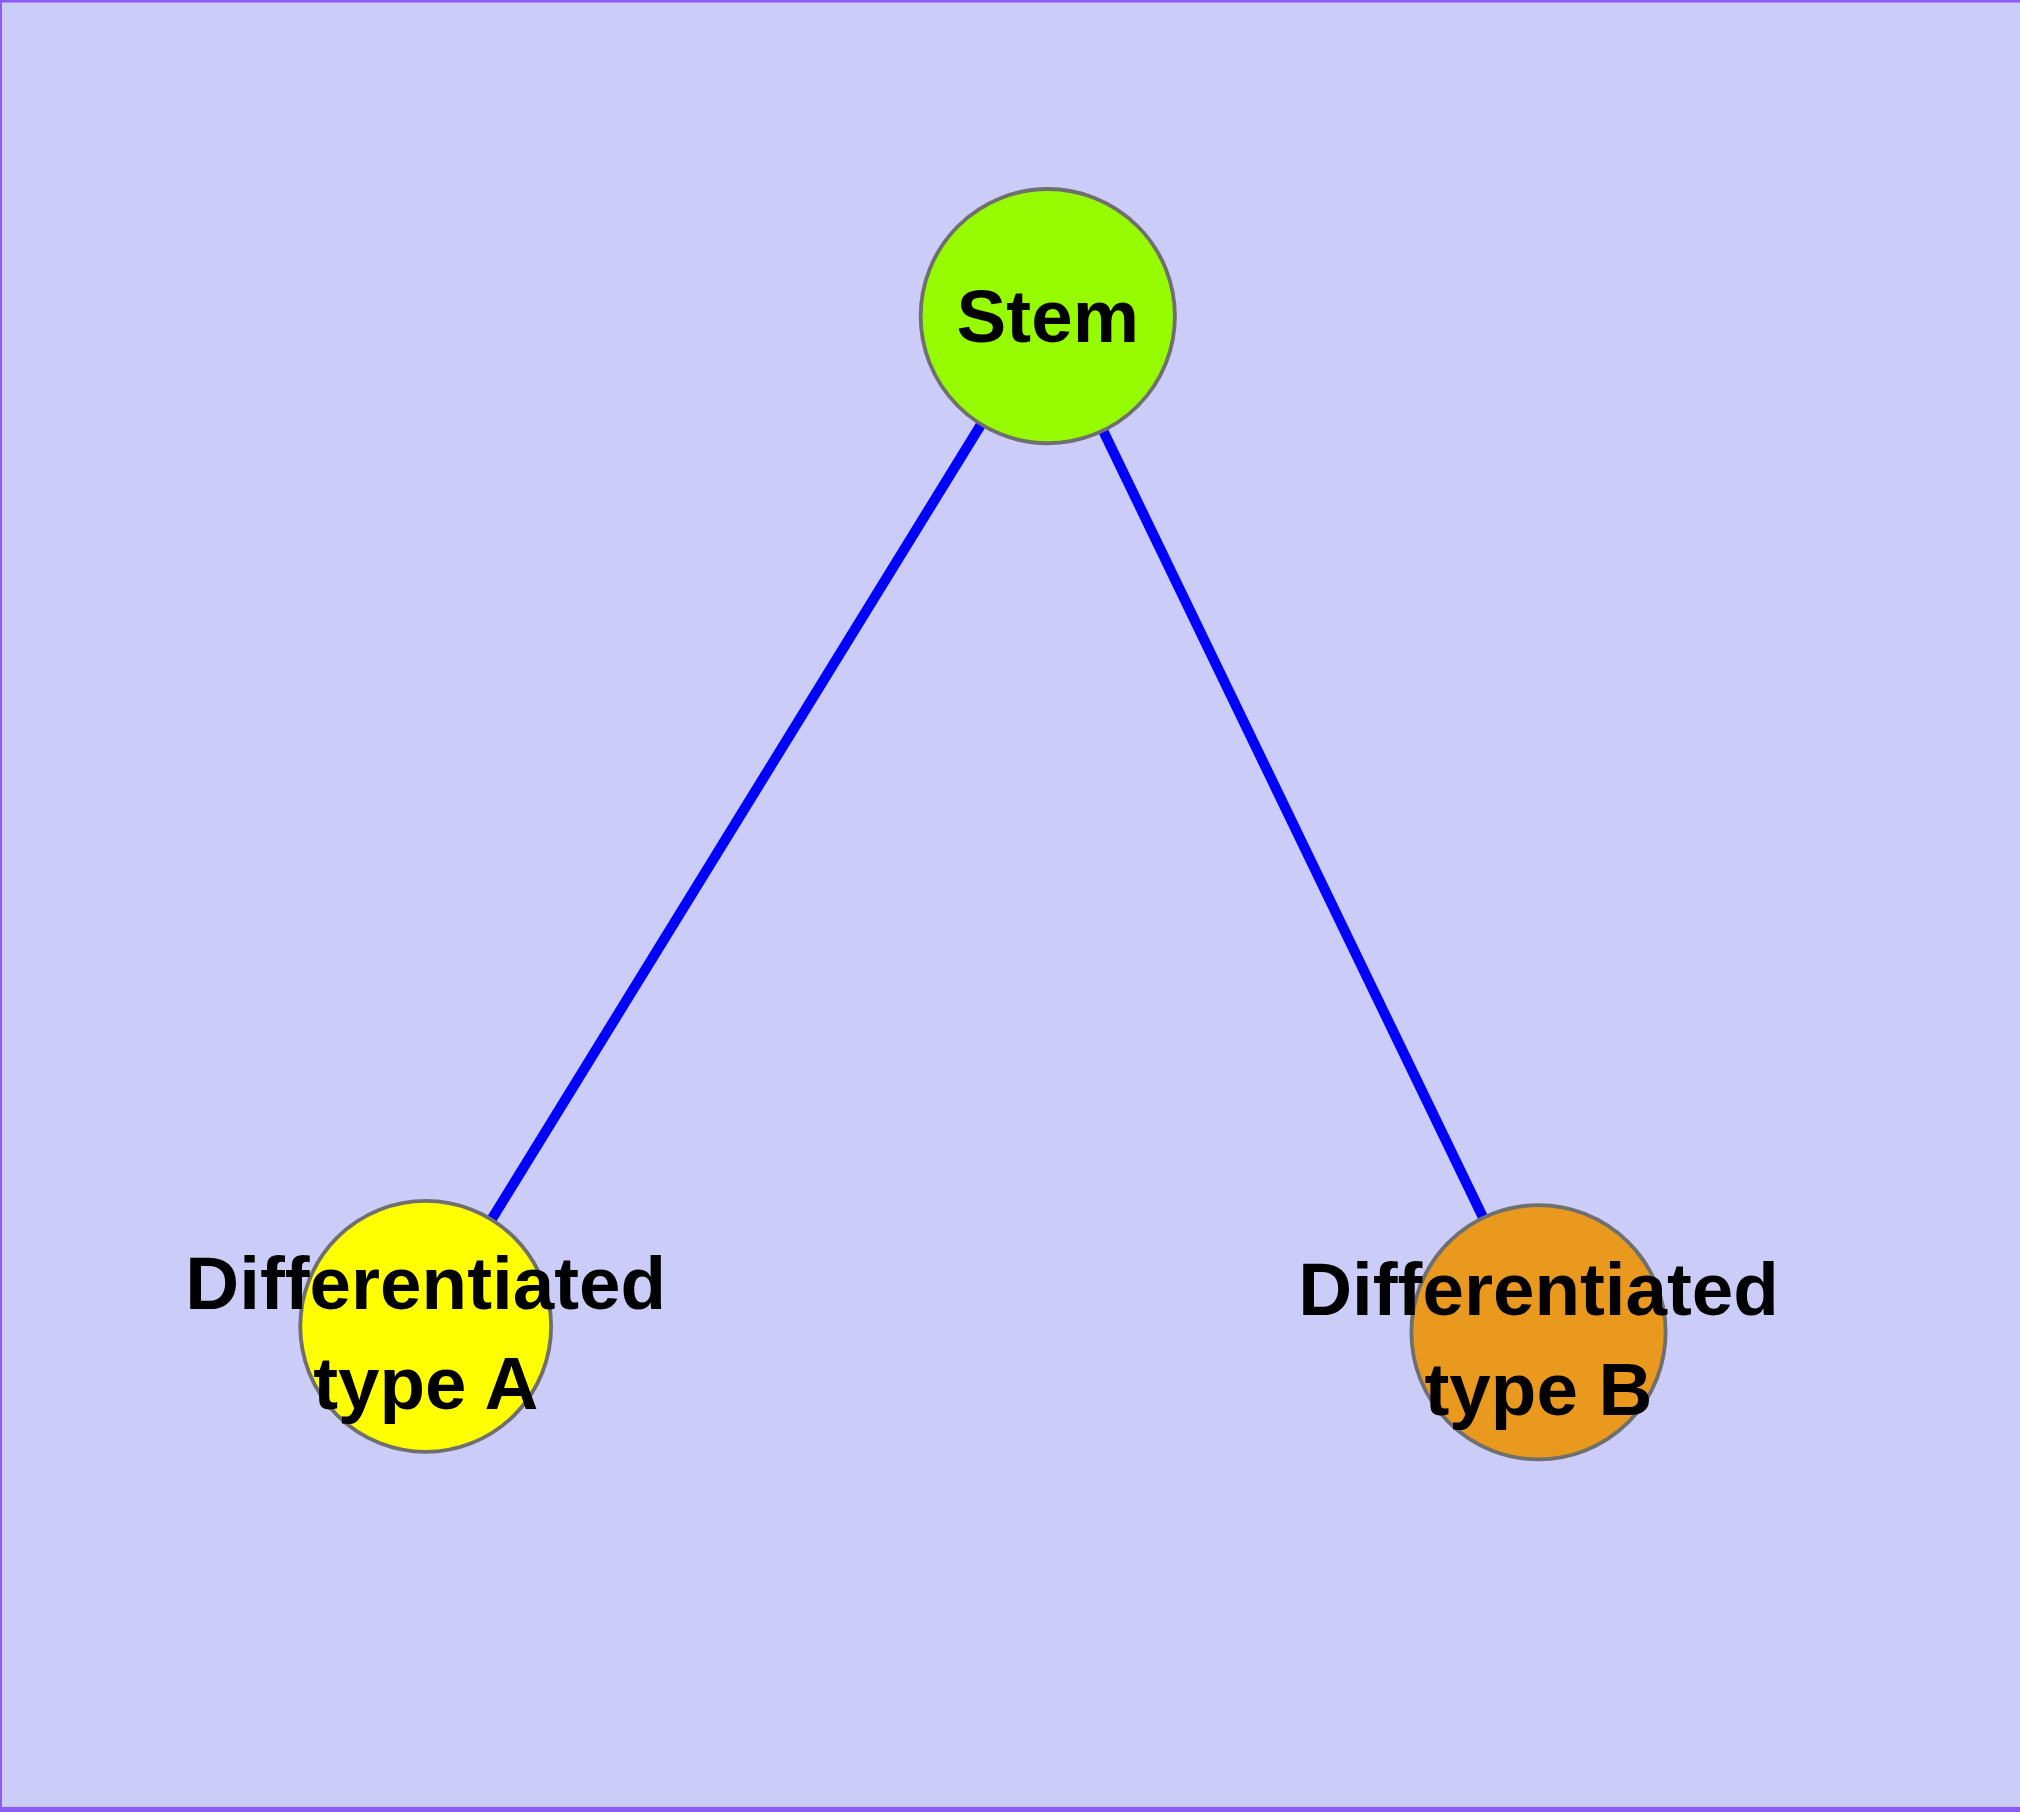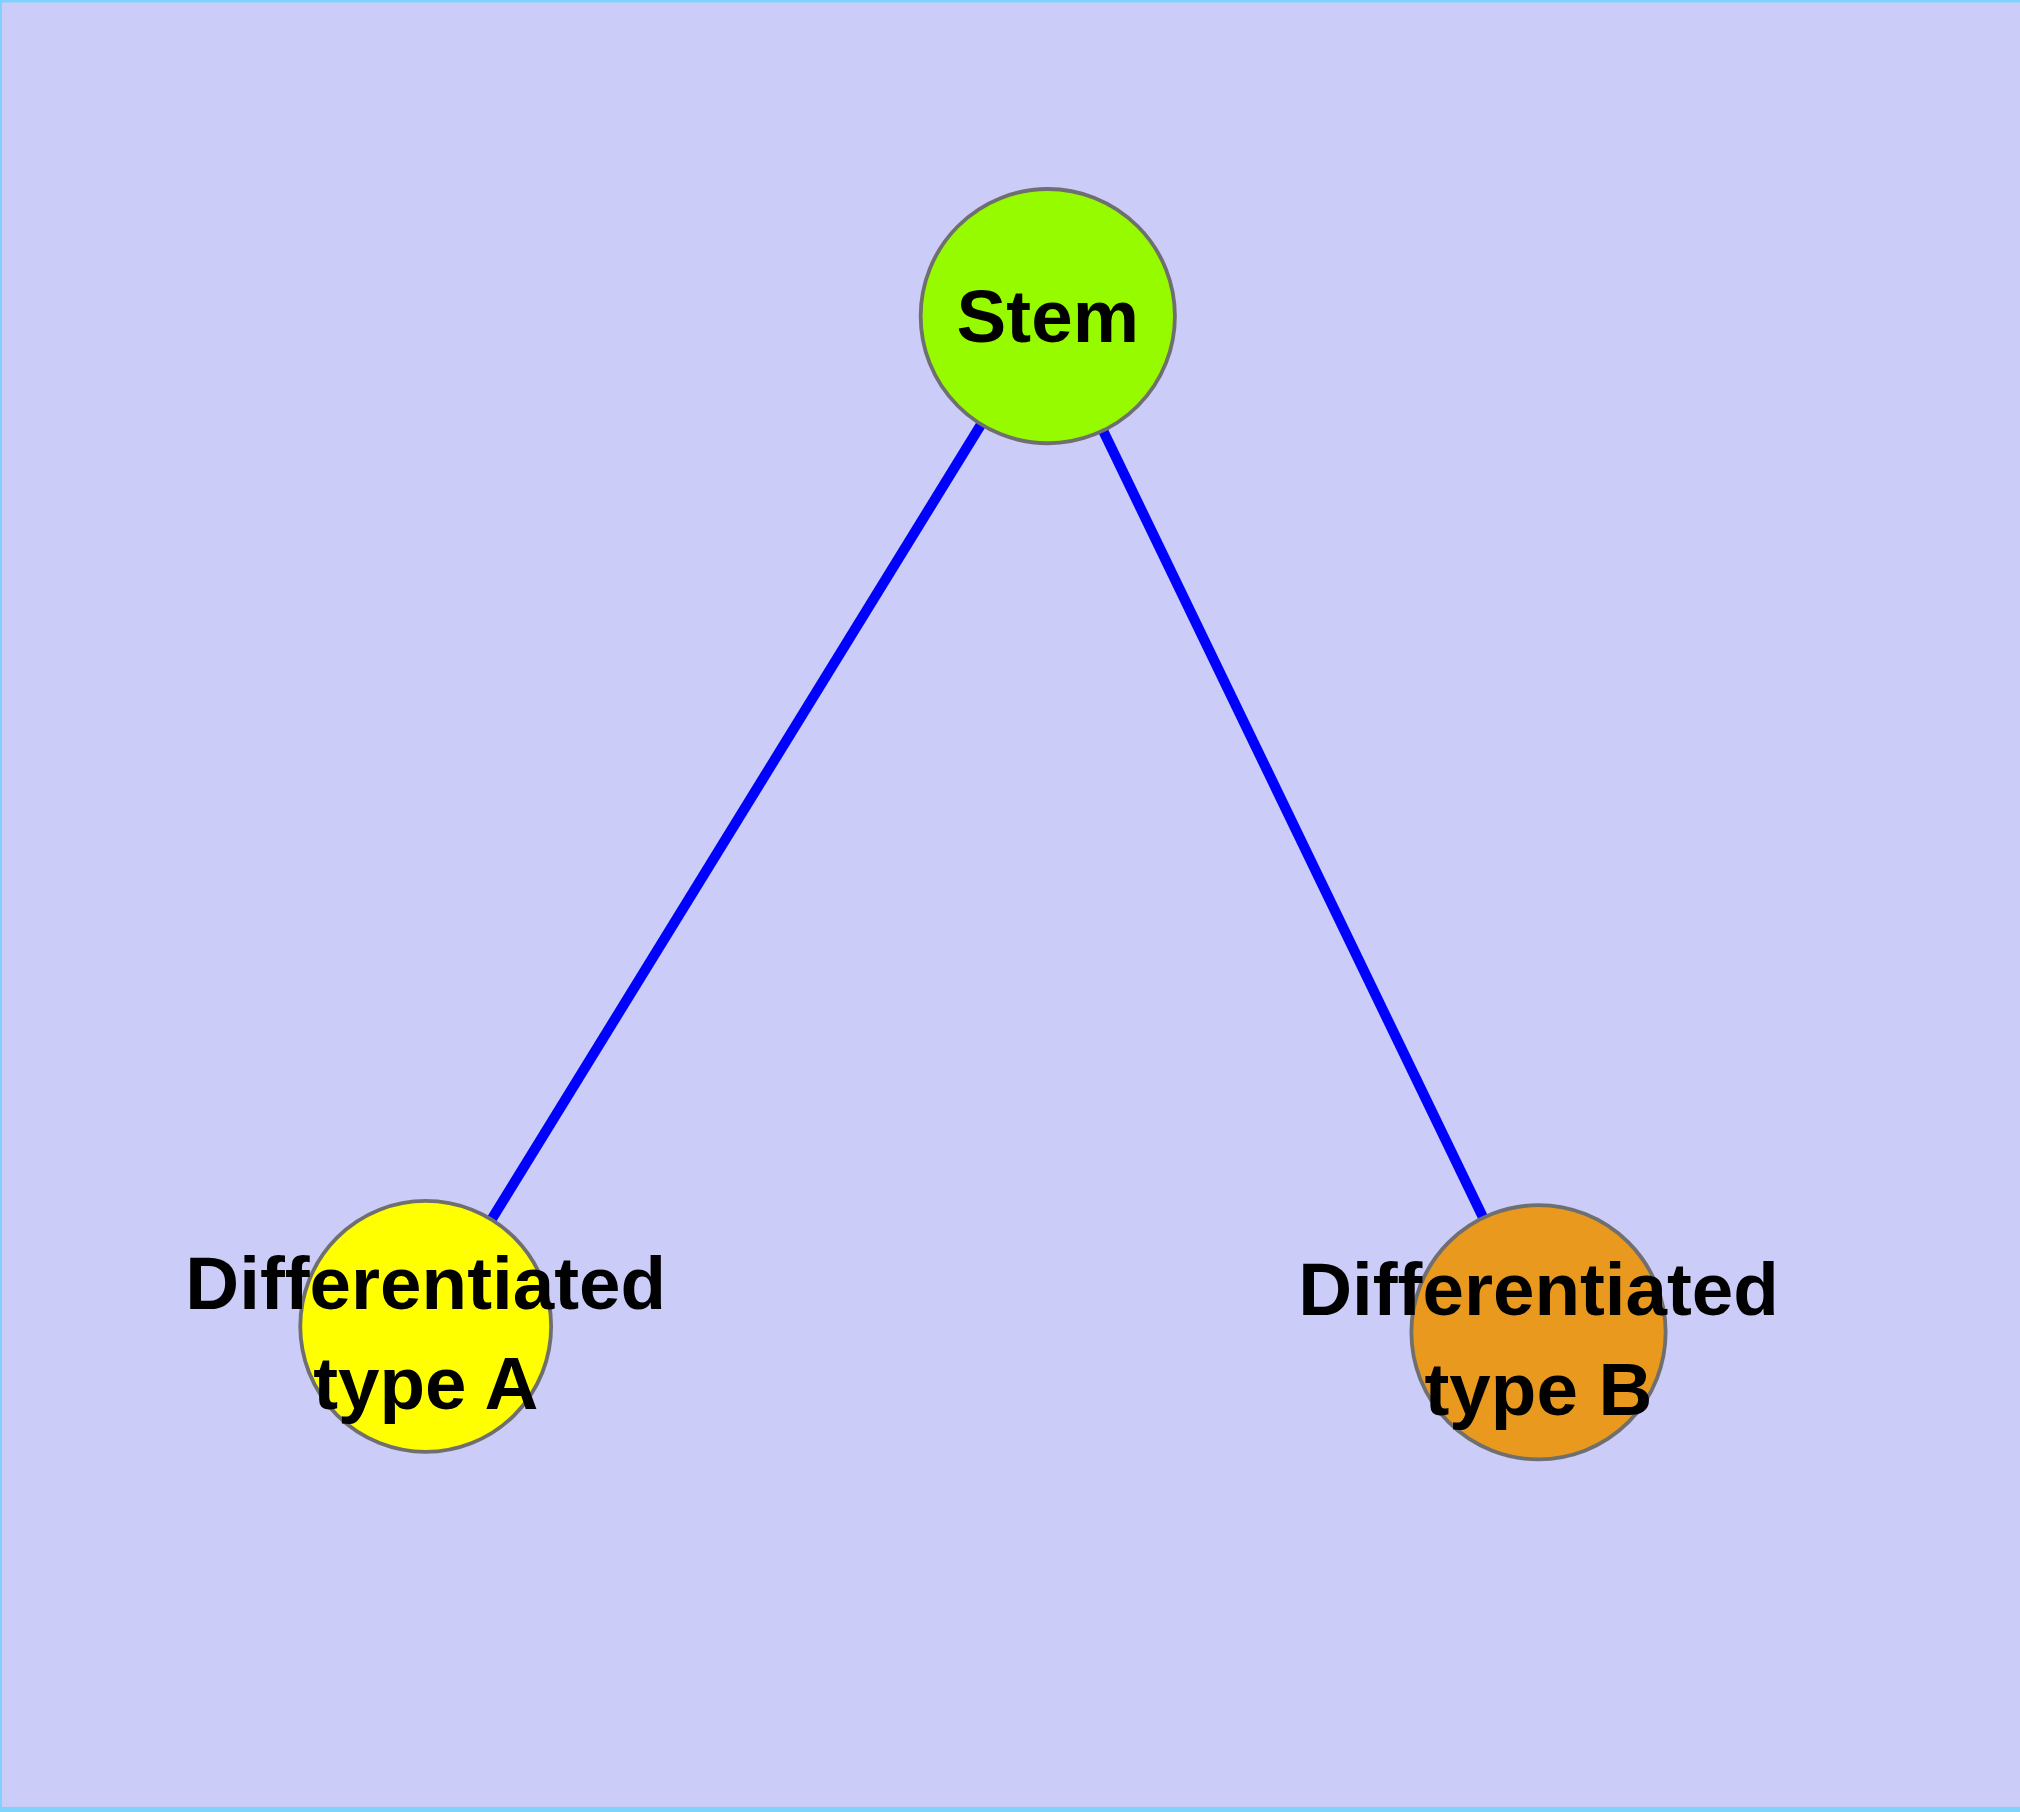--- a/index.html
+++ b/index.html
@@ -7,21 +7,21 @@
     padding: 0;
     background: #ffffff;
     width: 2021px;
     height: 1812px;
     overflow: hidden;
   }
   .stage {
     position: relative;
     width: 2021px;
     height: 1812px;
-    background: #7dd3fc;
+    background: #8b5cf6;
   }
   svg.diagram {
     display: block;
     width: 2021px;
     height: 1812px;
   }
   .node-label {
     font-family: "Liberation Sans", sans-serif;
     font-weight: bold;
     font-size: 88px;

